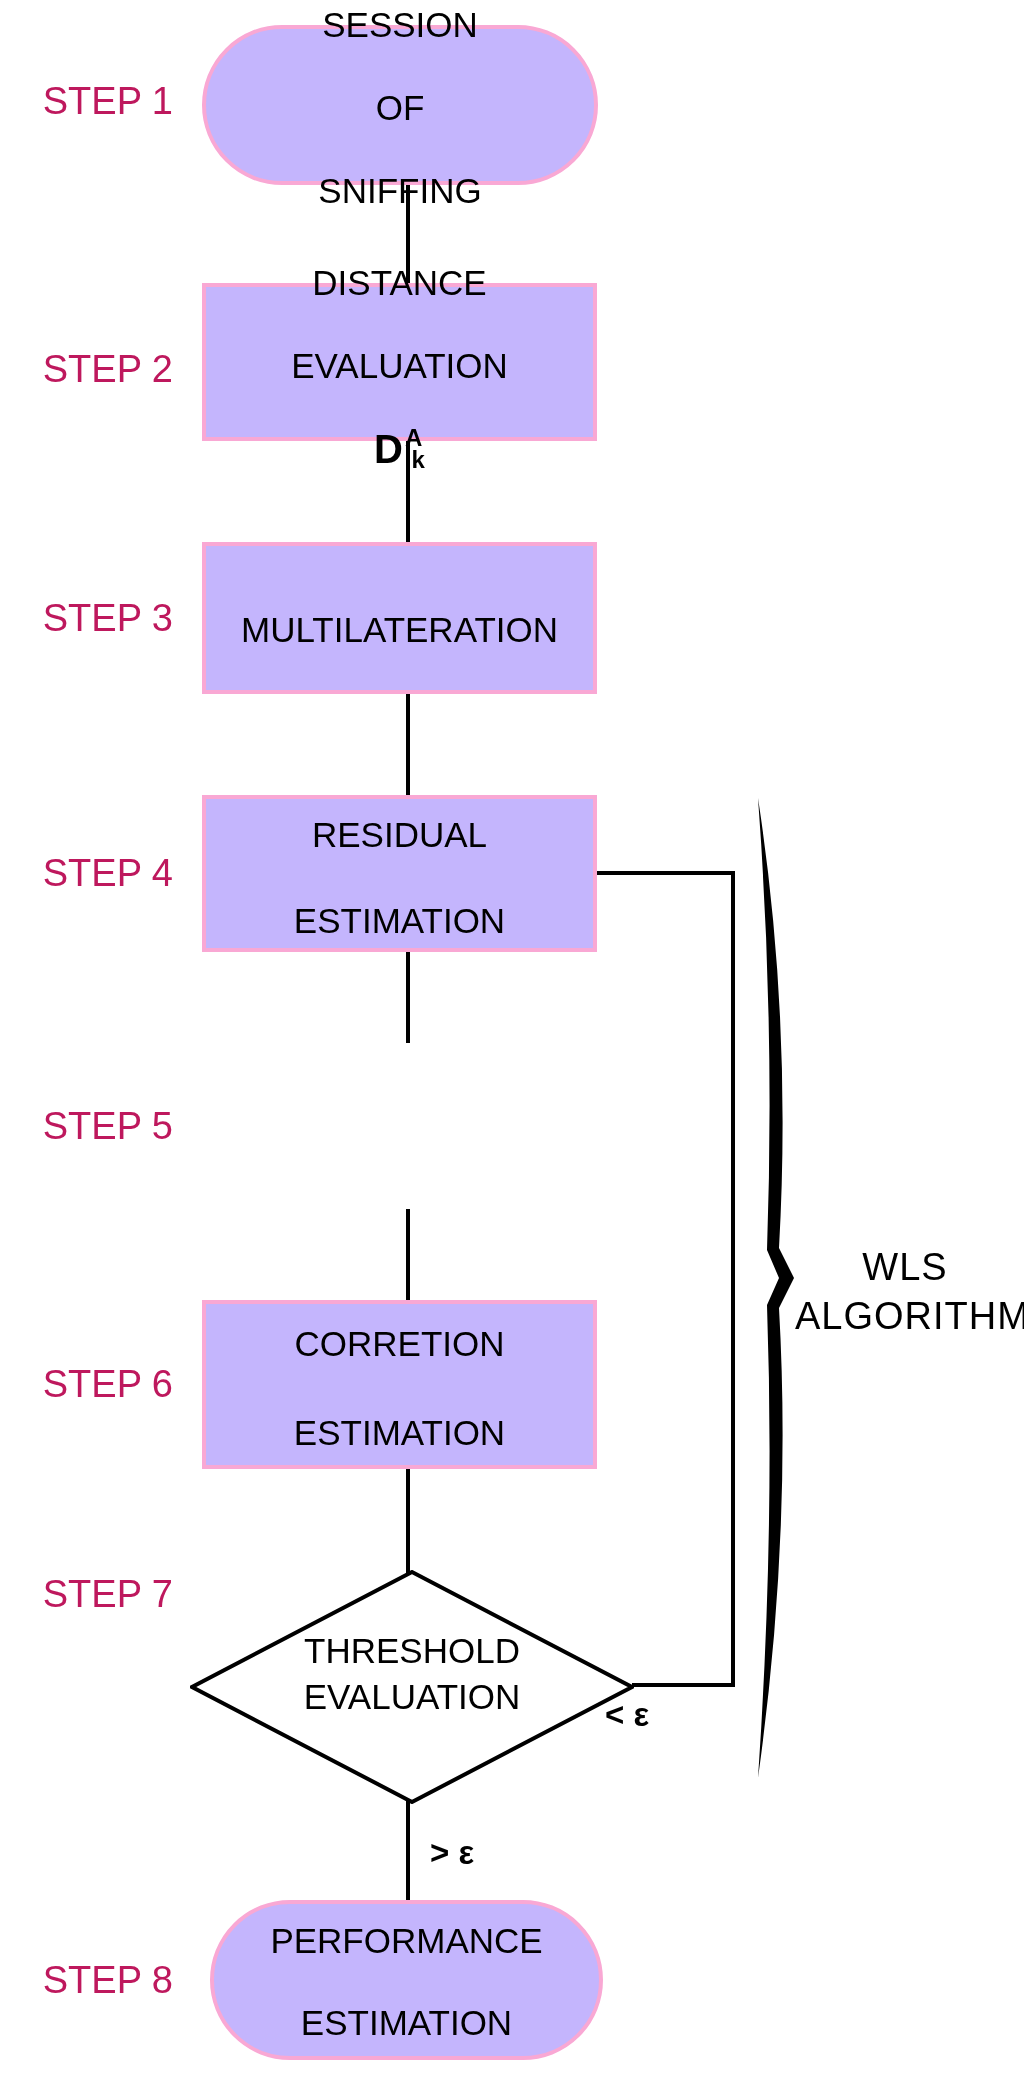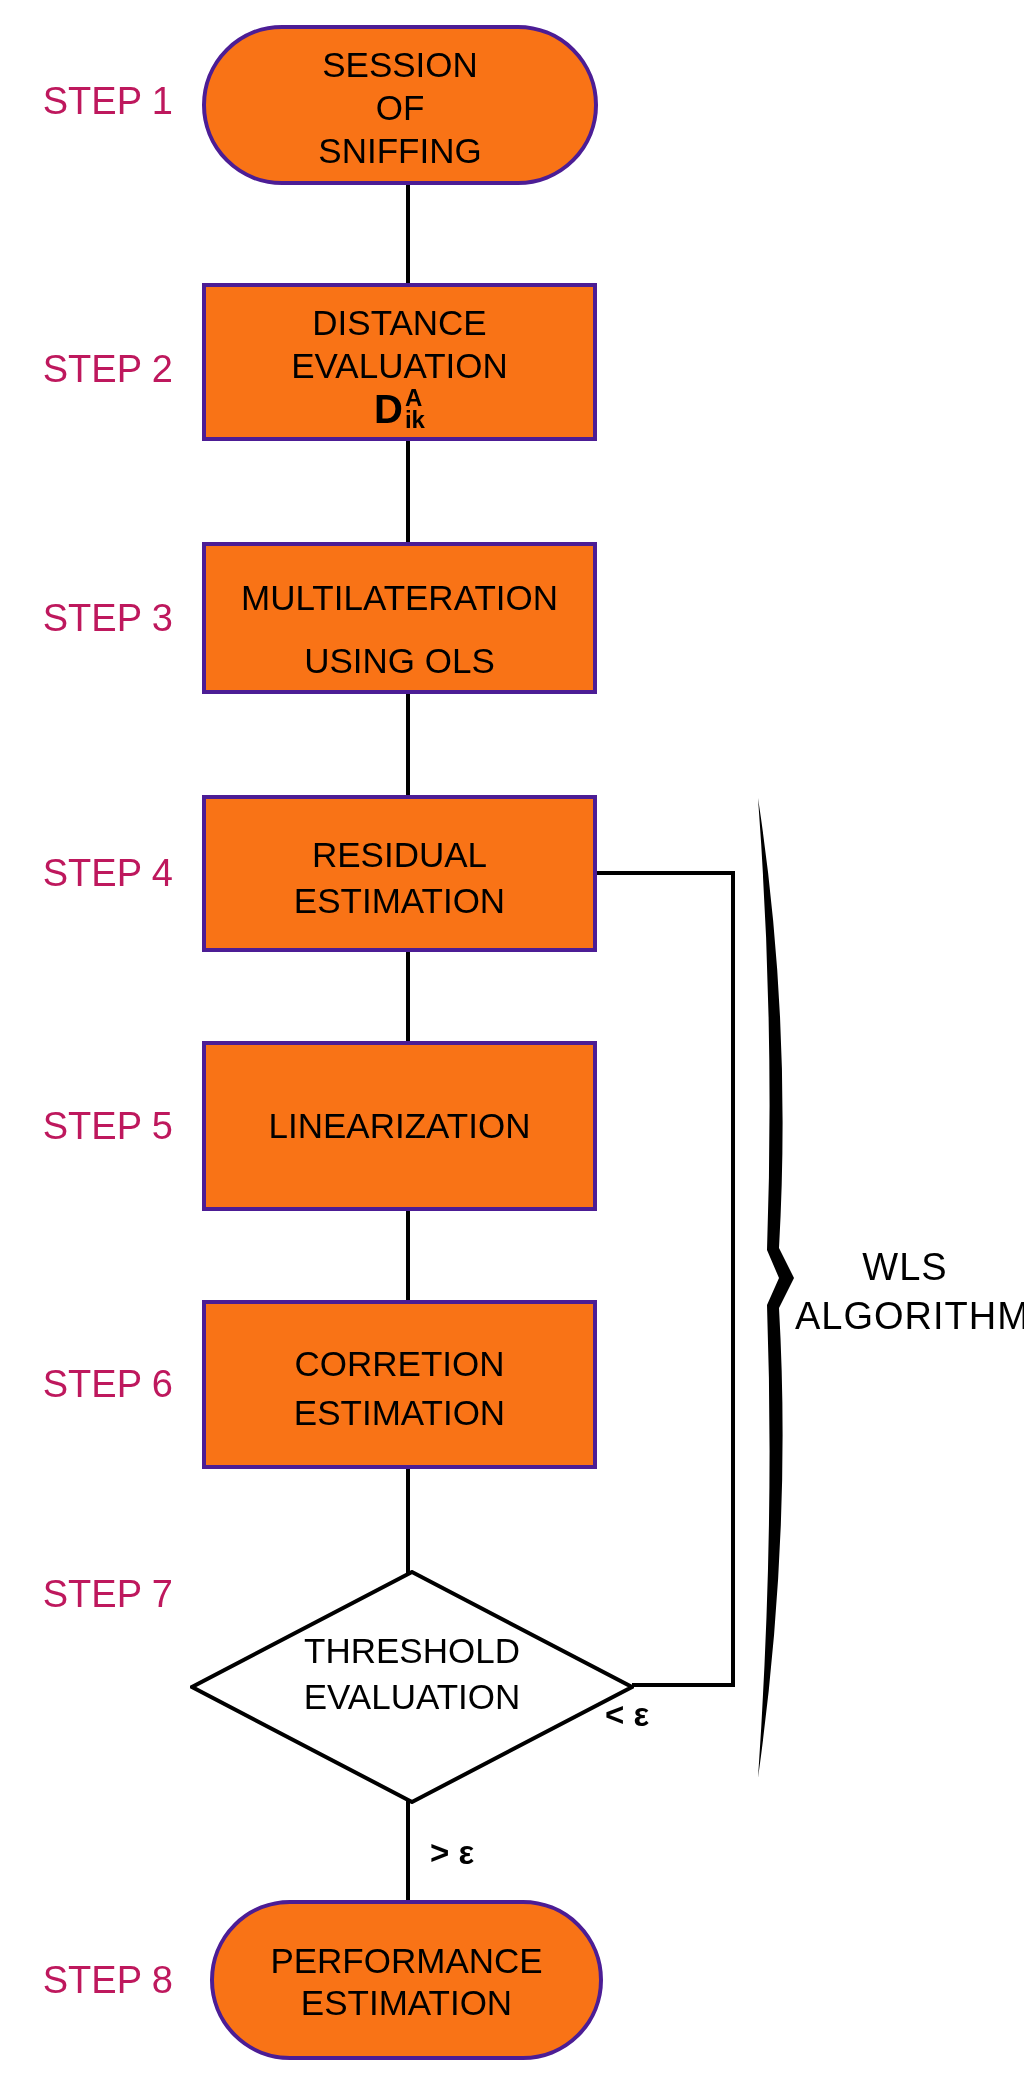--- a/index.html
+++ b/index.html
@@ -6,23 +6,23 @@
   .canvas{
     position:relative;width:1024px;height:2095px;background:#ffffff;
     font-family:"Liberation Sans","DejaVu Sans",sans-serif;color:#000;
     overflow:hidden;
   }
   .step-label{
     position:absolute;left:40px;width:133px;text-align:right;
     font-size:38px;line-height:40px;white-space:nowrap;color:#be185d;
   }
   .node{
-    position:absolute;background:#f97316;border:4px solid #4c1d95;box-sizing:border-box;
+    position:absolute;background:#c4b5fd;border:4px solid #f9a8d4;box-sizing:border-box;
     display:flex;flex-direction:column;align-items:center;justify-content:center;
-    text-align:center;font-size:35px;z-index:2;
+    text-align:center;font-size:35px;z-index:2;gap:40px;
   }
   .stadium{border-radius:80px;}
   .nl{display:block;white-space:nowrap;}
   .lh42 .nl{line-height:42px;}
   .lh43 .nl{line-height:43px;}
   .lh46 .nl{line-height:46px;}
   .lh49 .nl{line-height:49px;}
   .lh63 .nl{line-height:63px;}
   .pt4{padding-top:4px;} .pt7{padding-top:7px;} .pt8{padding-top:8px;} .pt14{padding-top:22px;}
   .conn{position:absolute;background:#000;z-index:1;}
@@ -81,31 +81,27 @@
         <span class="fbase">D</span>
         <span class="fstack">
           <span class="fsup">A</span>
           <span class="fsub">ik</span>
         </span>
       </span>
   </div>
 
   <div class="node lh63 pt14" style="left:202px;top:542px;width:395px;height:152px">
     <span class="nl">MULTILATERATION</span>
-    <span class="nl">USING OLS</span>
   </div>
 
   <div class="node lh46 pt8" style="left:202px;top:795px;width:395px;height:157px">
     <span class="nl">RESIDUAL</span>
     <span class="nl">ESTIMATION</span>
   </div>
 
-  <div class="node lh46" style="left:202px;top:1041px;width:395px;height:170px">
-    <span class="nl">LINEARIZATION</span>
-  </div>
 
   <div class="node lh49 pt7" style="left:202px;top:1300px;width:395px;height:169px">
     <span class="nl">CORRETION</span>
     <span class="nl">ESTIMATION</span>
   </div>
 
   <div class="diamond-wrap">
     <svg width="444" height="234" viewBox="0 0 444 234">
       <polygon points="222,2 442,117 222,232 2,117" fill="#ffffff" stroke="#000000" stroke-width="4"></polygon>
     </svg>

